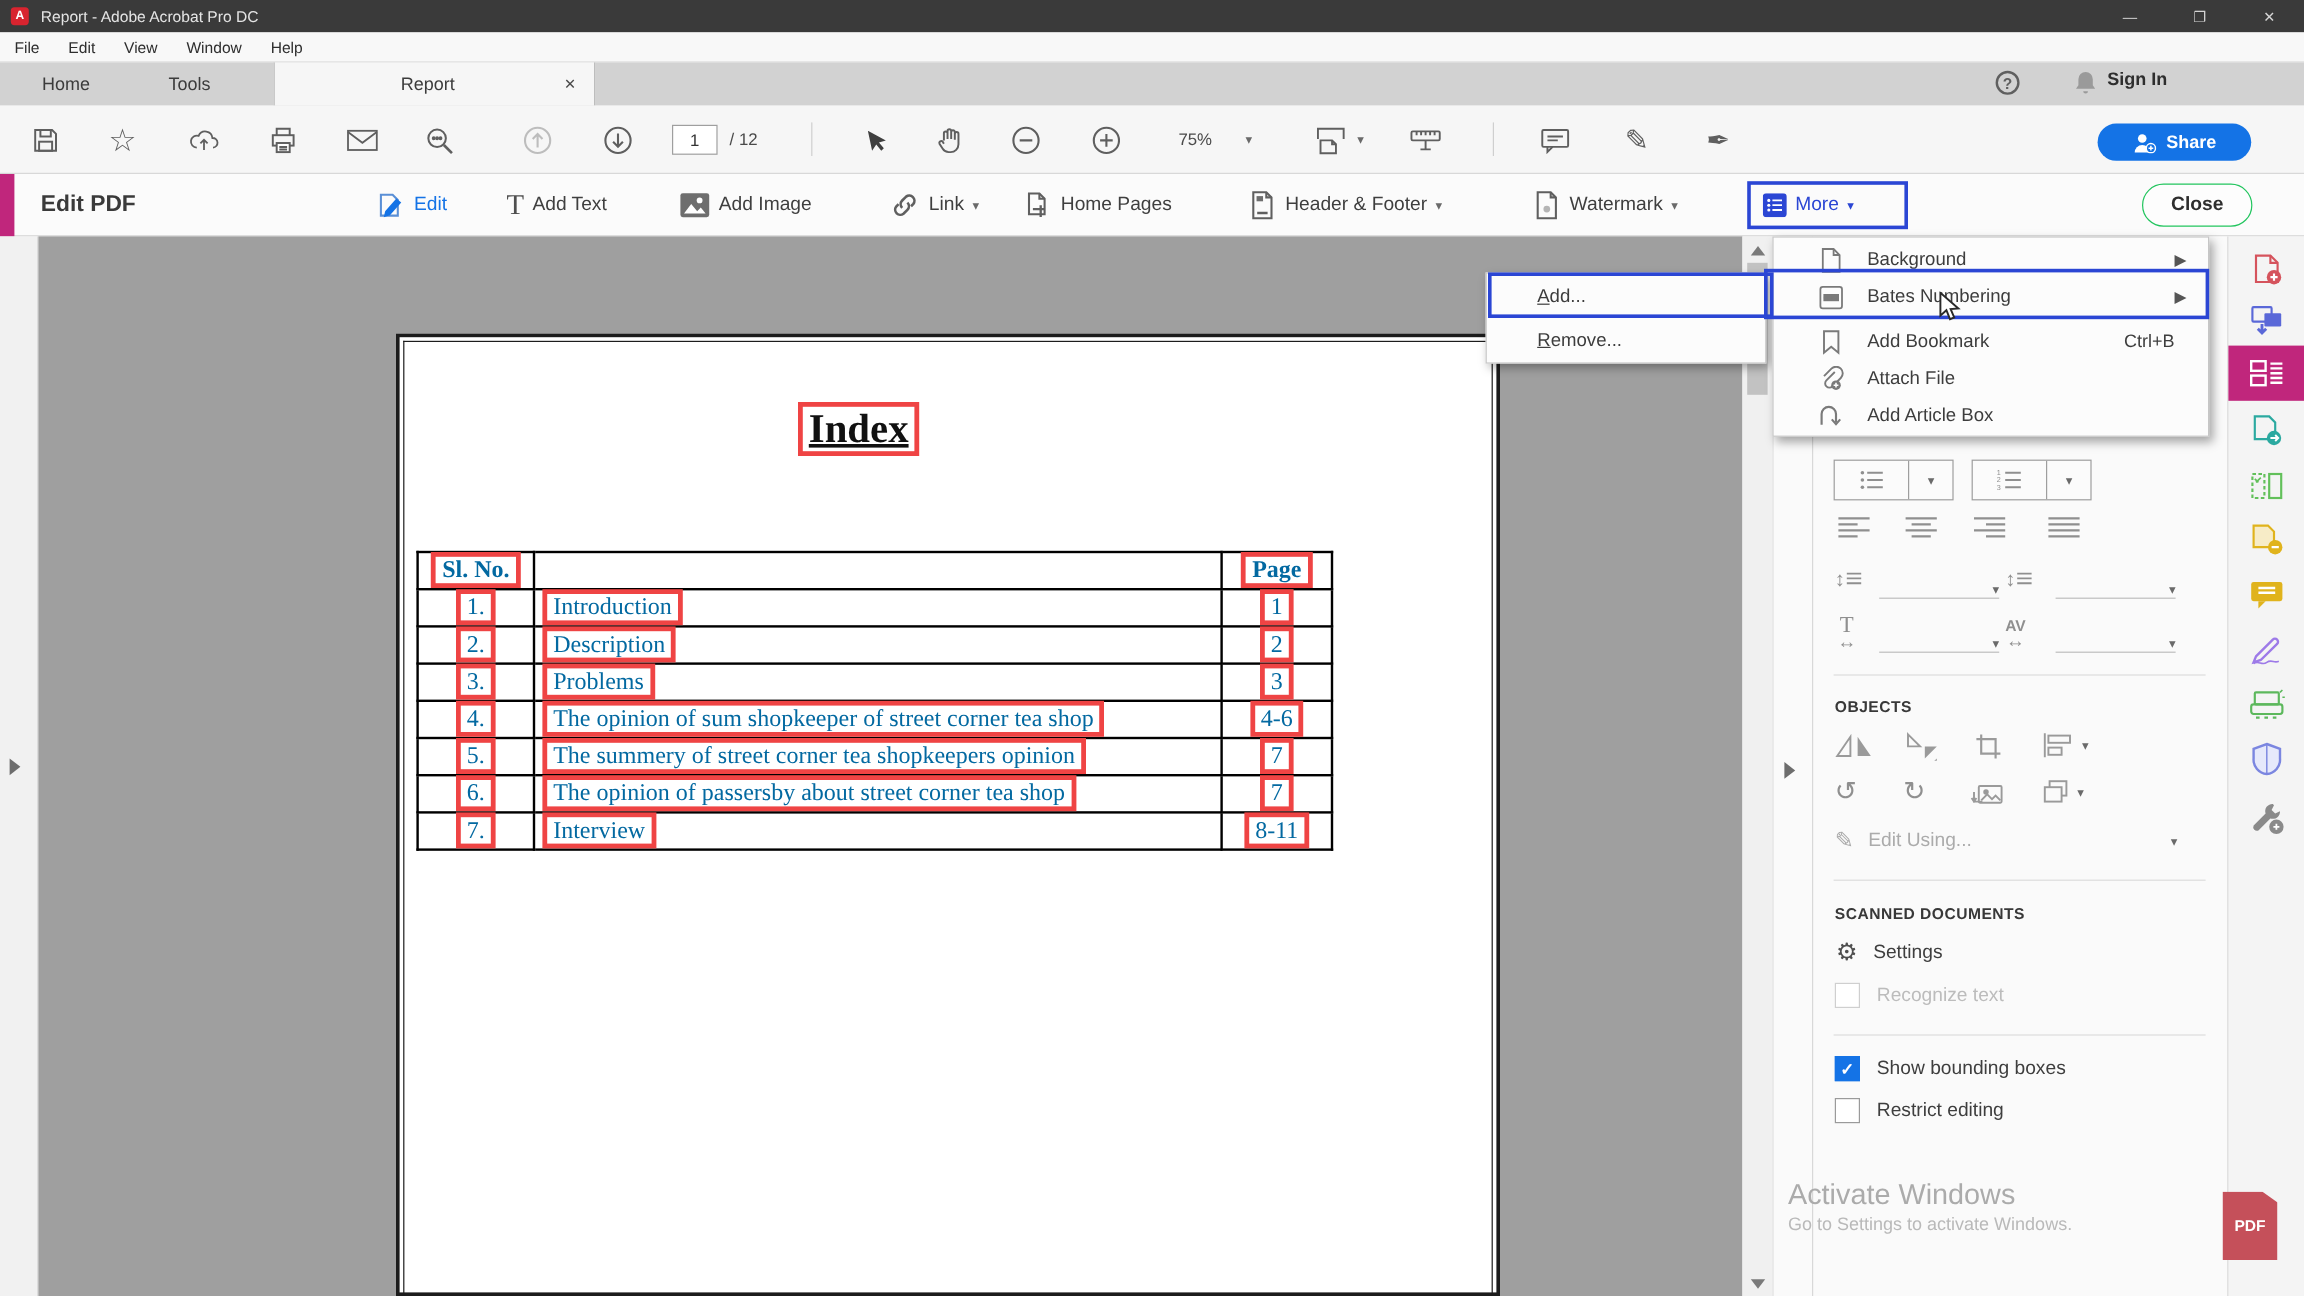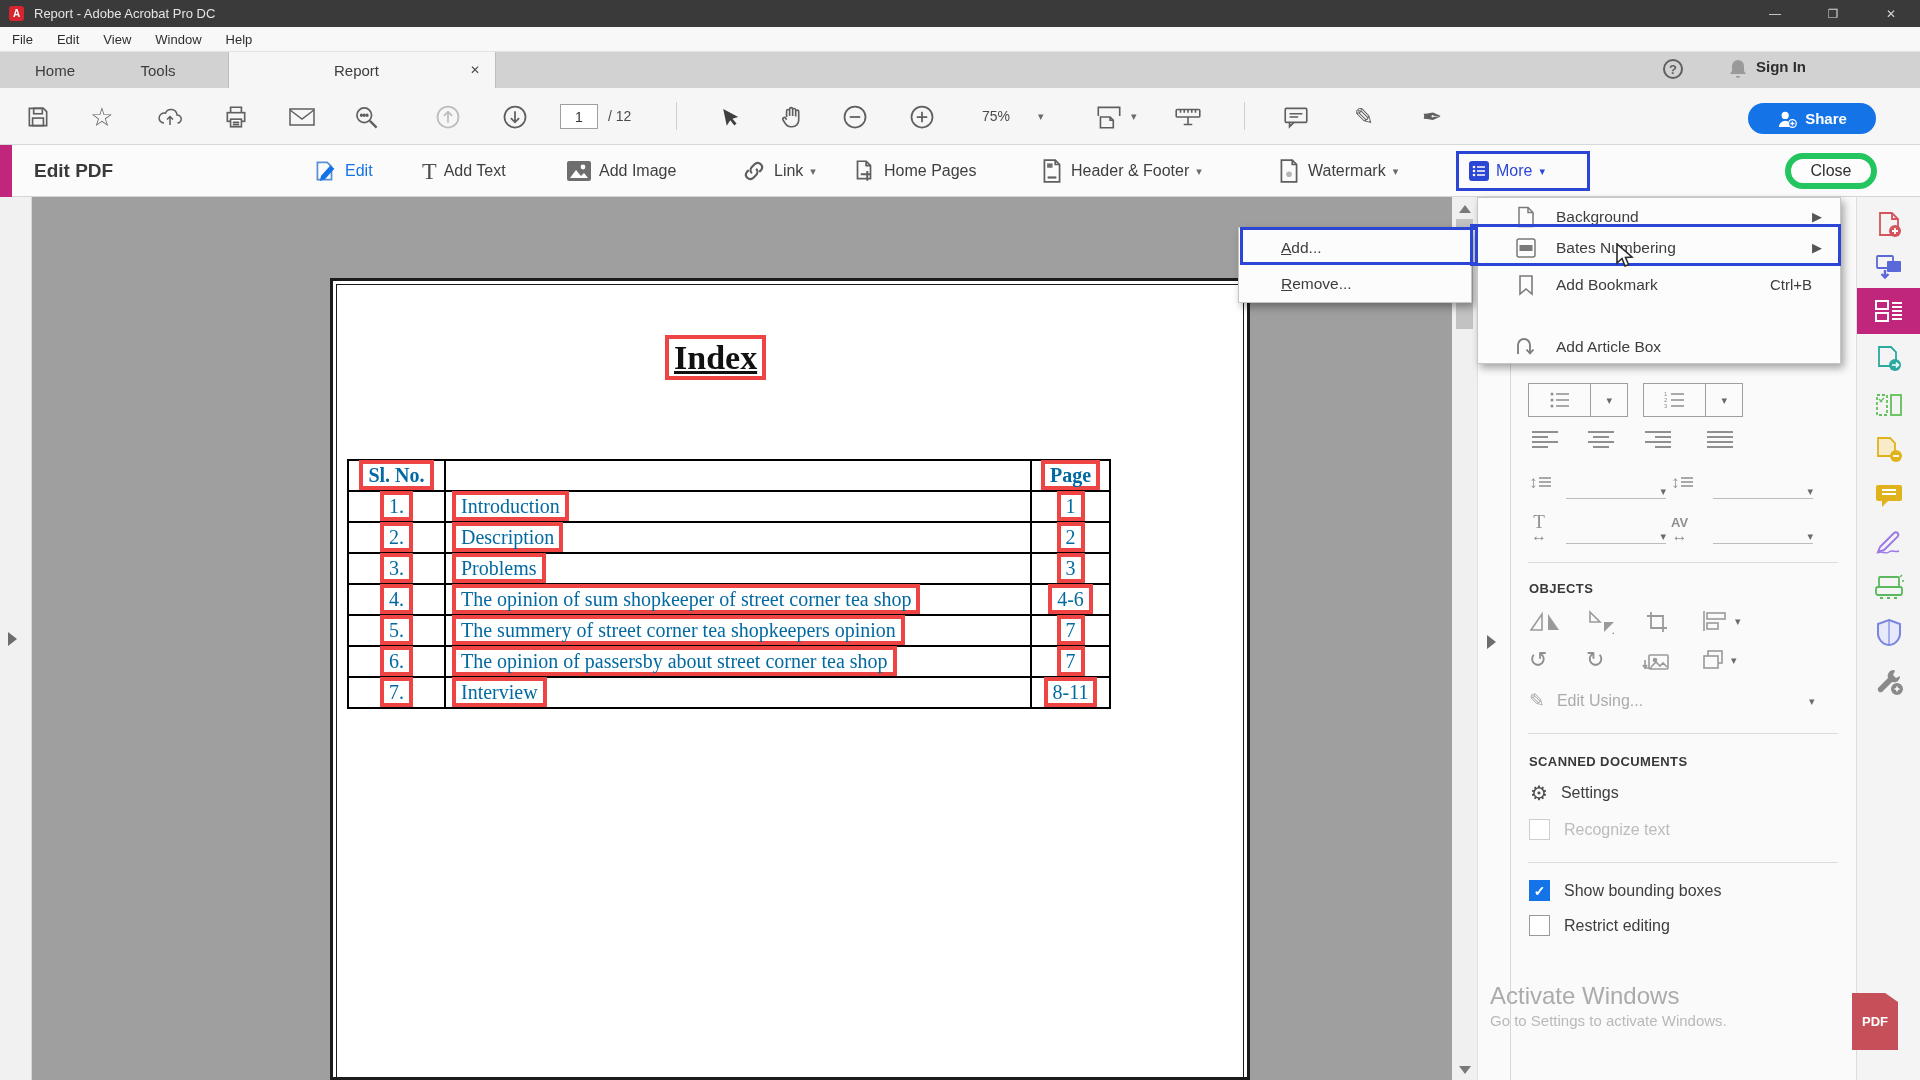--- a/index.html
+++ b/index.html
@@ -42,36 +42,36 @@
   .help-ico { position:absolute; left:1663px; top:59px; width:20px; height:20px; border:2px solid #5f5f5f; border-radius:50%; color:#5f5f5f; font-size:13px; font-weight:bold; text-align:center; line-height:17px; }
   .bell { position:absolute; left:1728px; top:58px; }
 
   
   .edit-toolbar { position:absolute; left:0; top:145px; width:1920px; height:52px; background:#fbfbfb; border-bottom:1px solid #d5d5d5; }
   .accent { position:absolute; left:0; top:0; width:12px; height:52px; background:#c0267c; }
   .et-title { position:absolute; left:34px; top:15px; font-size:19px; font-weight:bold; color:#3a3a3a; }
   .et-item { position:absolute; top:0; height:52px; display:flex; align-items:center; gap:7px; font-size:16px; color:#3f3f3f; }
   .et-item svg { display:block; }
   .more-box { position:absolute; left:1456px; top:6px; width:134px; height:40px; border:3px solid #2b46d4; display:flex; align-items:center; gap:7px; padding-left:10px; color:#2b46d4; font-size:16px; }
-  .close-btn { position:absolute; left:1785px; top:8px; width:92px; height:36px; border:6px solid #22c55e; border-radius:18px; background:#fdfdfd; font-size:16px; font-weight:normal; color:#2e2e2e; display:flex; align-items:center; justify-content:center; }
+  .close-btn { position:absolute; left:1785px; top:8px; width:92px; height:36px; border:1px solid #22c55e; border-radius:18px; background:#fdfdfd; font-size:16px; font-weight:bold; color:#2e2e2e; display:flex; align-items:center; justify-content:center; }
 
   
   .left-strip { position:absolute; left:0; top:197px; width:32px; height:883px; background:#f1f1f1; border-right:1px solid #d6d6d6; }
   .pane-arrow { position:absolute; width:0; height:0; border-top:7px solid transparent; border-bottom:7px solid transparent; border-left:9px solid #6d6d6d; }
   .canvas { position:absolute; left:32px; top:197px; width:1420px; height:883px; background:#9f9f9f; }
 
   
   .page { position:absolute; left:298px; top:81px; width:920px; height:802px; background:#fff; border:3px solid #1c1c1c; }
   .page-inner { position:absolute; left:3px; top:3px; right:3px; bottom:-3px; border:1px solid #1c1c1c; border-bottom:none; }
   .bbox { border:4px solid #ef4444; padding:0 5px; }
   .doc-title { position:absolute; left:332px; top:58px; font-family:"Liberation Serif",serif; font-size:34px; font-weight:bold; text-decoration:underline; color:#111; }
   .doc-table { position:absolute; left:14px; top:178px; width:764px; border:2px solid #000; border-collapse:collapse; font-family:"Liberation Serif",serif; font-size:20px; color:#0369a1; }
   .doc-table td { border:2px solid #000; padding:3px 6px; height:31px; }
   .doc-table .c1 { width:97px; text-align:center; }
-  .doc-table .c3 { width:79px; text-align:center; }
+  .doc-table .c3 { width:92px; text-align:center; }
   .doc-table tr.hdr td { font-weight:bold; }
 
   
   .v-scroll { position:absolute; left:1452px; top:197px; width:25px; height:883px; background:#f0f0f0; }
   .v-thumb { position:absolute; left:4px; top:22px; width:17px; height:110px; background:#c2c2c2; }
   .arr-up { position:absolute; left:7px; top:8px; width:0; height:0; border-left:6px solid transparent; border-right:6px solid transparent; border-bottom:8px solid #7a7a7a; }
   .arr-dn { position:absolute; left:7px; bottom:6px; width:0; height:0; border-left:6px solid transparent; border-right:6px solid transparent; border-top:8px solid #7a7a7a; }
   .toggle-strip { position:absolute; left:1477px; top:197px; width:33px; height:883px; background:#fafafa; border-left:1px solid #e0e0e0; }
 
   
@@ -690,20 +690,30 @@
     </div>
     <div class="mi" style="top:70px">
       <span class="mi-ico">
         <svg width="18" height="22" viewBox="0 0 18 22" fill="none" stroke="#7a7a7a" stroke-width="1.6">
             <path d="M3 2 h12 v18 l-6-5 l-6 5 z"></path>
           </svg>
       </span>
       <span class="mi-label">Add Bookmark</span>
       <span class="mi-shortcut">Ctrl+B</span>
     </div>
+    <div class="mi" style="top:101px">
+      <span class="mi-ico">
+        <svg width="22" height="22" viewBox="0 0 22 22" fill="none" stroke="#7a7a7a" stroke-width="1.6">
+            <path d="M14 5 L7 12 a3.5 3.5 0 0 0 5 5 l7-7 a5.5 5.5 0 0 0 -7.8-7.8 L5 8.5"></path>
+            <circle cx="15" cy="16" r="4" fill="#7a7a7a" stroke="none"></circle>
+            <path d="M15 14 v4 M13 16 h4" stroke="#fff" stroke-width="1.3"></path>
+          </svg>
+      </span>
+      <span class="mi-label">Attach File</span>
+    </div>
     <div class="mi" style="top:132px">
       <span class="mi-ico">
         <svg width="22" height="22" viewBox="0 0 22 22" fill="none" stroke="#7a7a7a" stroke-width="1.8">
             <path d="M3 18 V9 a6 6 0 0 1 12 0 v7"></path>
             <path d="M11.5 13.5 L15 17.5 L18.5 13.5"></path>
           </svg>
       </span>
       <span class="mi-label">Add Article Box</span>
     </div>
   </div>

